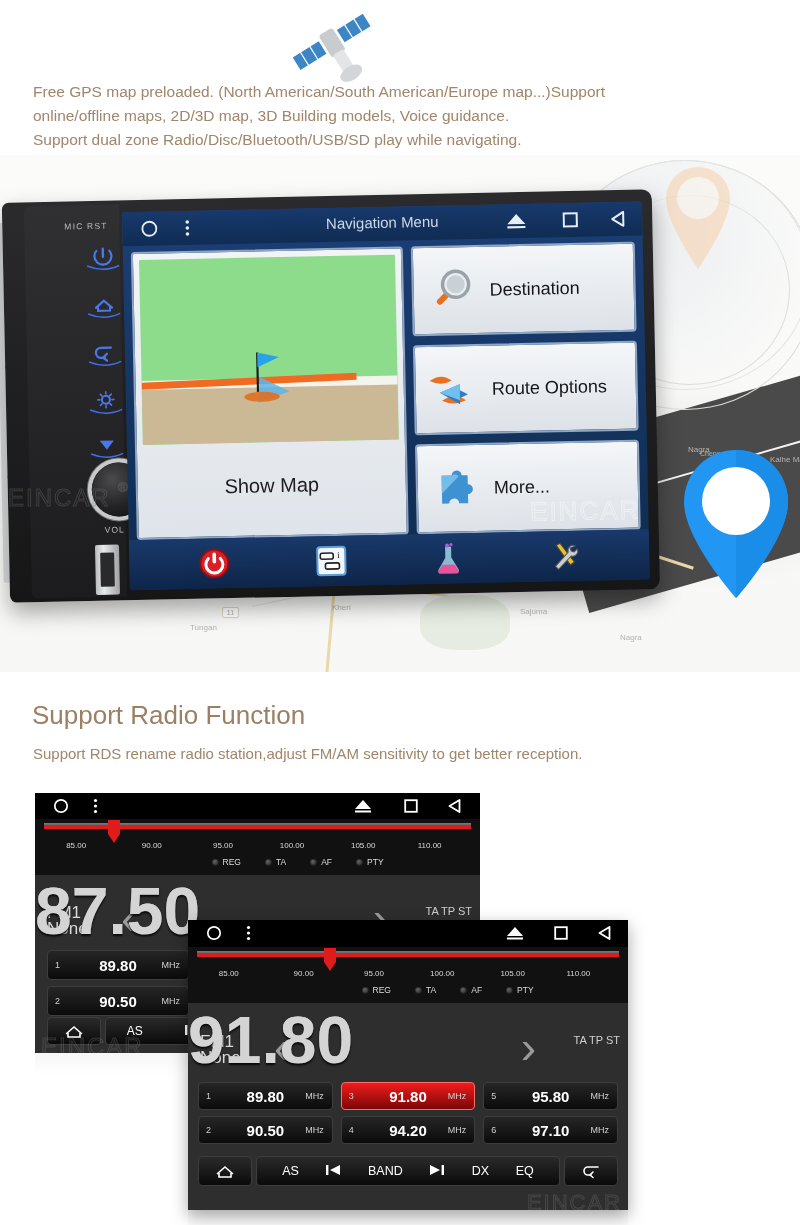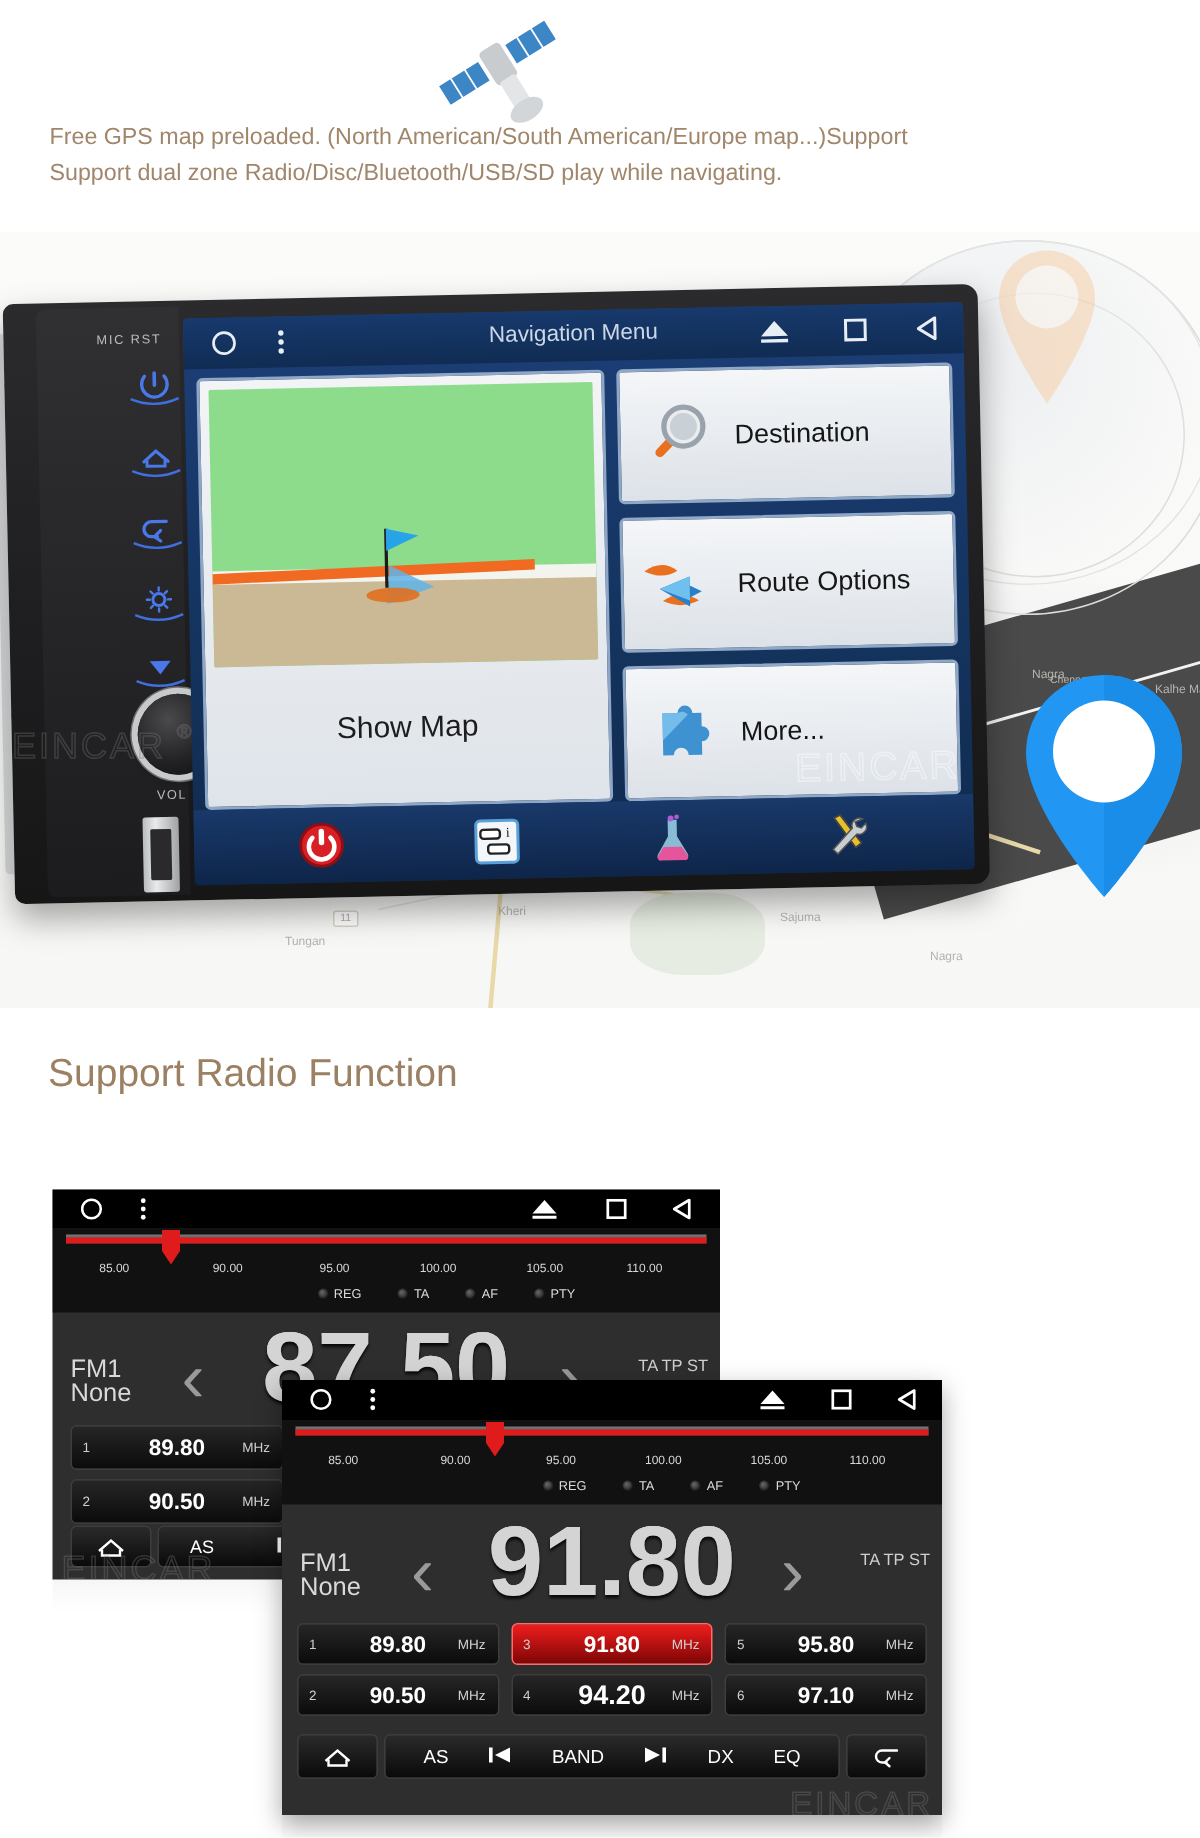--- a/index.html
+++ b/index.html
@@ -204,21 +204,21 @@
   .r-redline{ position:absolute; left:2%; width:96%; height:4px; background:#e01b1b; }
   .r-needle{ position:absolute; width:0;height:0; }
   .r-tick{ position:absolute; color:#d8d8d8; font-family:"Liberation Sans", sans-serif; }
   .rds-row{ position:absolute; display:flex; justify-content:center; }
   .rds-item{ display:flex; align-items:center; gap:4px; color:#dcdcdc; }
   .rds-dot{
     border-radius:50%; background:radial-gradient(circle at 35% 30%,#6b6b6b,#141414);
     box-shadow:inset 0 0 2px #000;
   }
   .freq-main{
-    position:absolute; width:100%; text-align:center;
+    position:absolute; width:100%; 
     color:#d4d4d4; font-weight:bold;
     text-shadow:0 2px 2px rgba(0,0,0,.8);
     background:linear-gradient(180deg,#f2f2f2 35%,#8e8e8e 55%,#cfcfcf 100%);
     -webkit-background-clip:text; background-clip:text;
   }
   .band-lbl{ position:absolute; color:#d9d9d9; }
   .arrow-l, .arrow-r{ position:absolute; color:#9a9a9a; }
   .tatpst{ position:absolute; color:#cfcfcf; }
   .preset-wrap{ position:absolute; display:grid; }
   .preset{
@@ -294,20 +294,21 @@
         <line x1="81" y1="18" x2="81" y2="34" stroke="#fff" stroke-width="1.2"></line>
         <rect x="42" y="14" width="16" height="26" rx="3" fill="#c9ccce"></rect>
         <rect x="44" y="38" width="12" height="22" rx="2" fill="#e3e5e6"></rect>
         <ellipse cx="50" cy="63" rx="12" ry="7" fill="#d3d6d8"></ellipse>
       </g>
     </svg>
   </div>
 
   <div class="gps-body">
     <div>Free GPS map preloaded. (North American/South American/Europe map...)Support</div>
+    <div>online/offline maps, 2D/3D map, 3D Building models, Voice guidance.</div>
     <div>Support dual zone Radio/Disc/Bluetooth/USB/SD play while navigating.</div>
   </div>
 
   <div class="pin-orange">
     <svg viewBox="0 0 76 106" width="76" height="106">
       <path d="M38 2C20 2 6 16 6 34c0 24 32 70 32 70s32-46 32-70C70 16 56 2 38 2z" fill="#f7c99a"></path>
       <circle cx="38" cy="33" r="21" fill="#fcf3e8"></circle>
     </svg>
   </div>
 
@@ -490,20 +491,21 @@
       </div>
     </div>
   </div>
 
   <div class="wm wm-dark" style="left:8px; top:484px; font-size:24px;">EINCAR</div>
   <div class="wm wm-dark" style="left:118px; top:480px; font-size:13px;">®</div>
 </div>
 
 <div id="radio-section">
   <div class="radio-title">Support Radio Function</div>
+  <div class="radio-body">Support RDS rename radio station,adjust FM/AM sensitivity to get better reception.</div>
 
   <div class="radio-unit" style="left:35px; top:121px; width:445px; height:260px;">
     <div class="r-statusbar" style="height:26px;">
       <span style="position:absolute;left:18px;top:5px;">
         <svg viewBox="0 0 16 16" width="16" height="16">
             <circle cx="8" cy="8" r="6.2" fill="none" stroke="#fff" stroke-width="1.7"></circle>
           </svg>
       </span>
       <span style="position:absolute;left:58px;top:5px;">
         <svg viewBox="0 0 5 16" width="5" height="16">
@@ -690,21 +692,21 @@
         <span class="val" style="font-size:15px;">95.80</span>
         <span class="mhz" style="right:8px;font-size:9px;">MHz</span>
       </div>
       <div class="preset" style="height:28px;">
         <span class="num" style="left:7px;font-size:9px;">2</span>
         <span class="val" style="font-size:15px;">90.50</span>
         <span class="mhz" style="right:8px;font-size:9px;">MHz</span>
       </div>
       <div class="preset" style="height:28px;">
         <span class="num" style="left:7px;font-size:9px;">4</span>
-        <span class="val" style="font-size:18px;">94.20</span>
+        <span class="val" style="font-size:15px;">94.20</span>
         <span class="mhz" style="right:8px;font-size:9px;">MHz</span>
       </div>
       <div class="preset" style="height:28px;">
         <span class="num" style="left:7px;font-size:9px;">6</span>
         <span class="val" style="font-size:15px;">97.10</span>
         <span class="mhz" style="right:8px;font-size:9px;">MHz</span>
       </div>
     </div>
 
     <div class="bottombar" style="left:10px;top:236px;width:420px;height:30px;">

